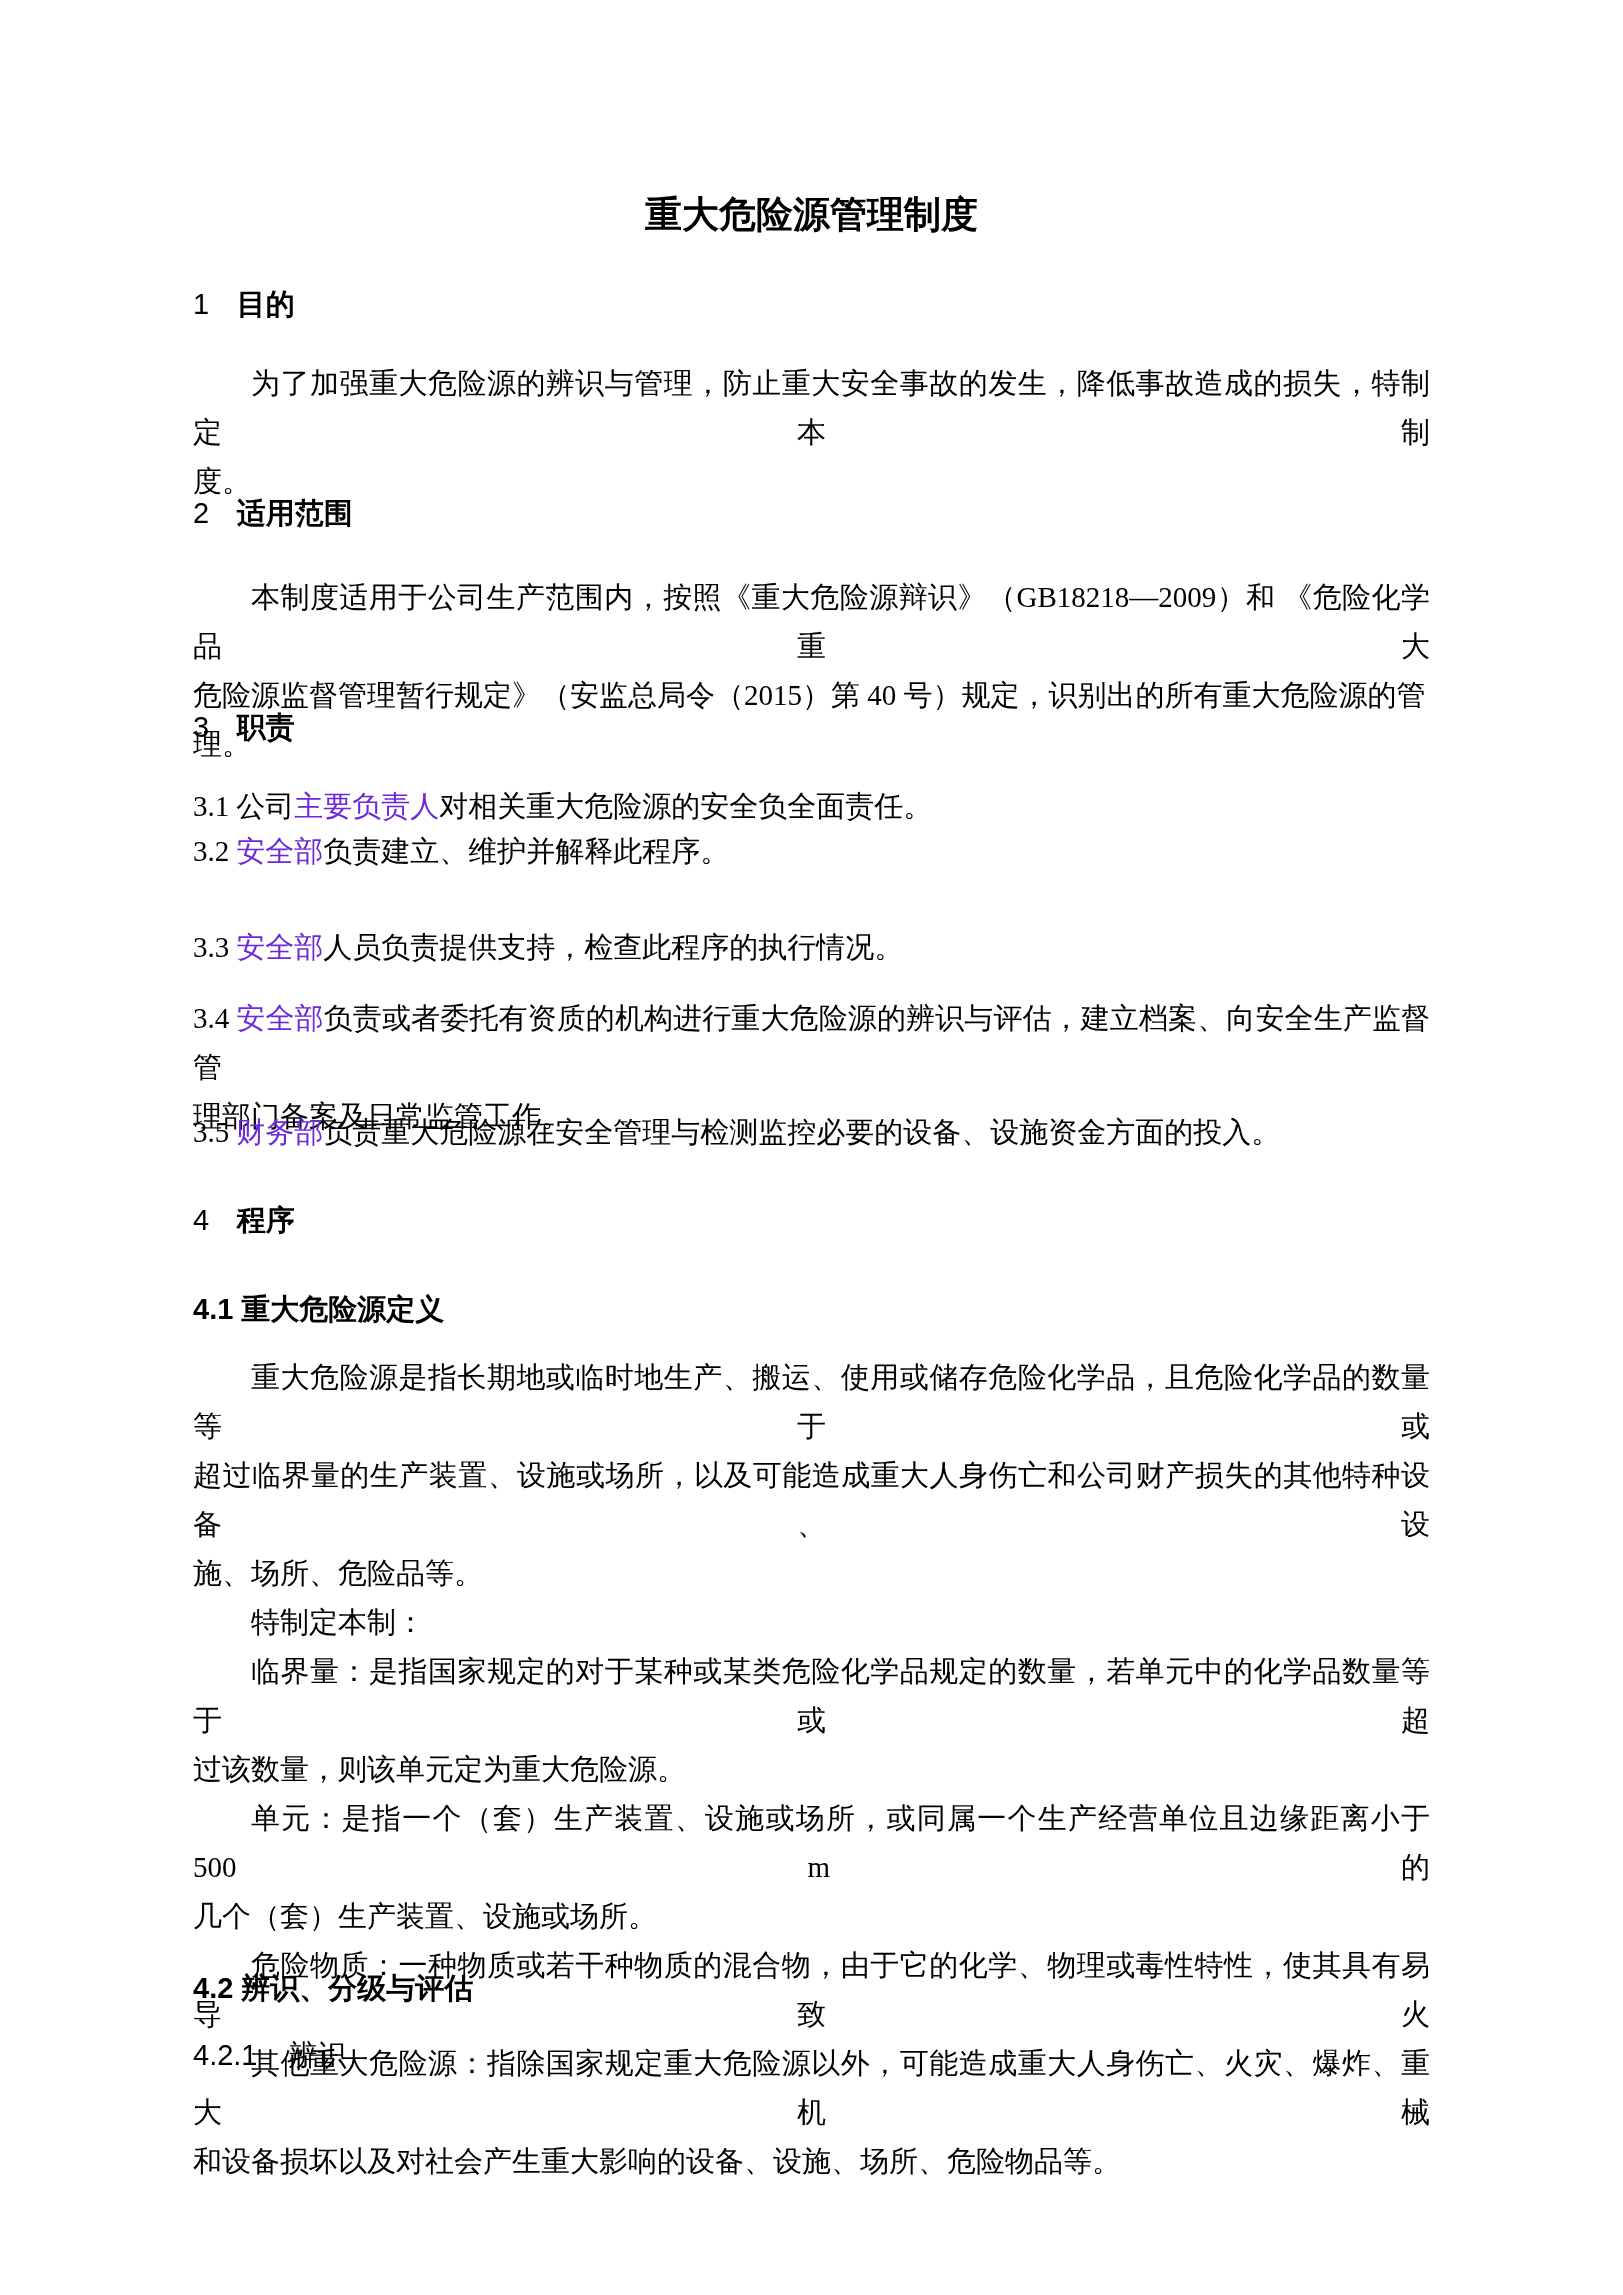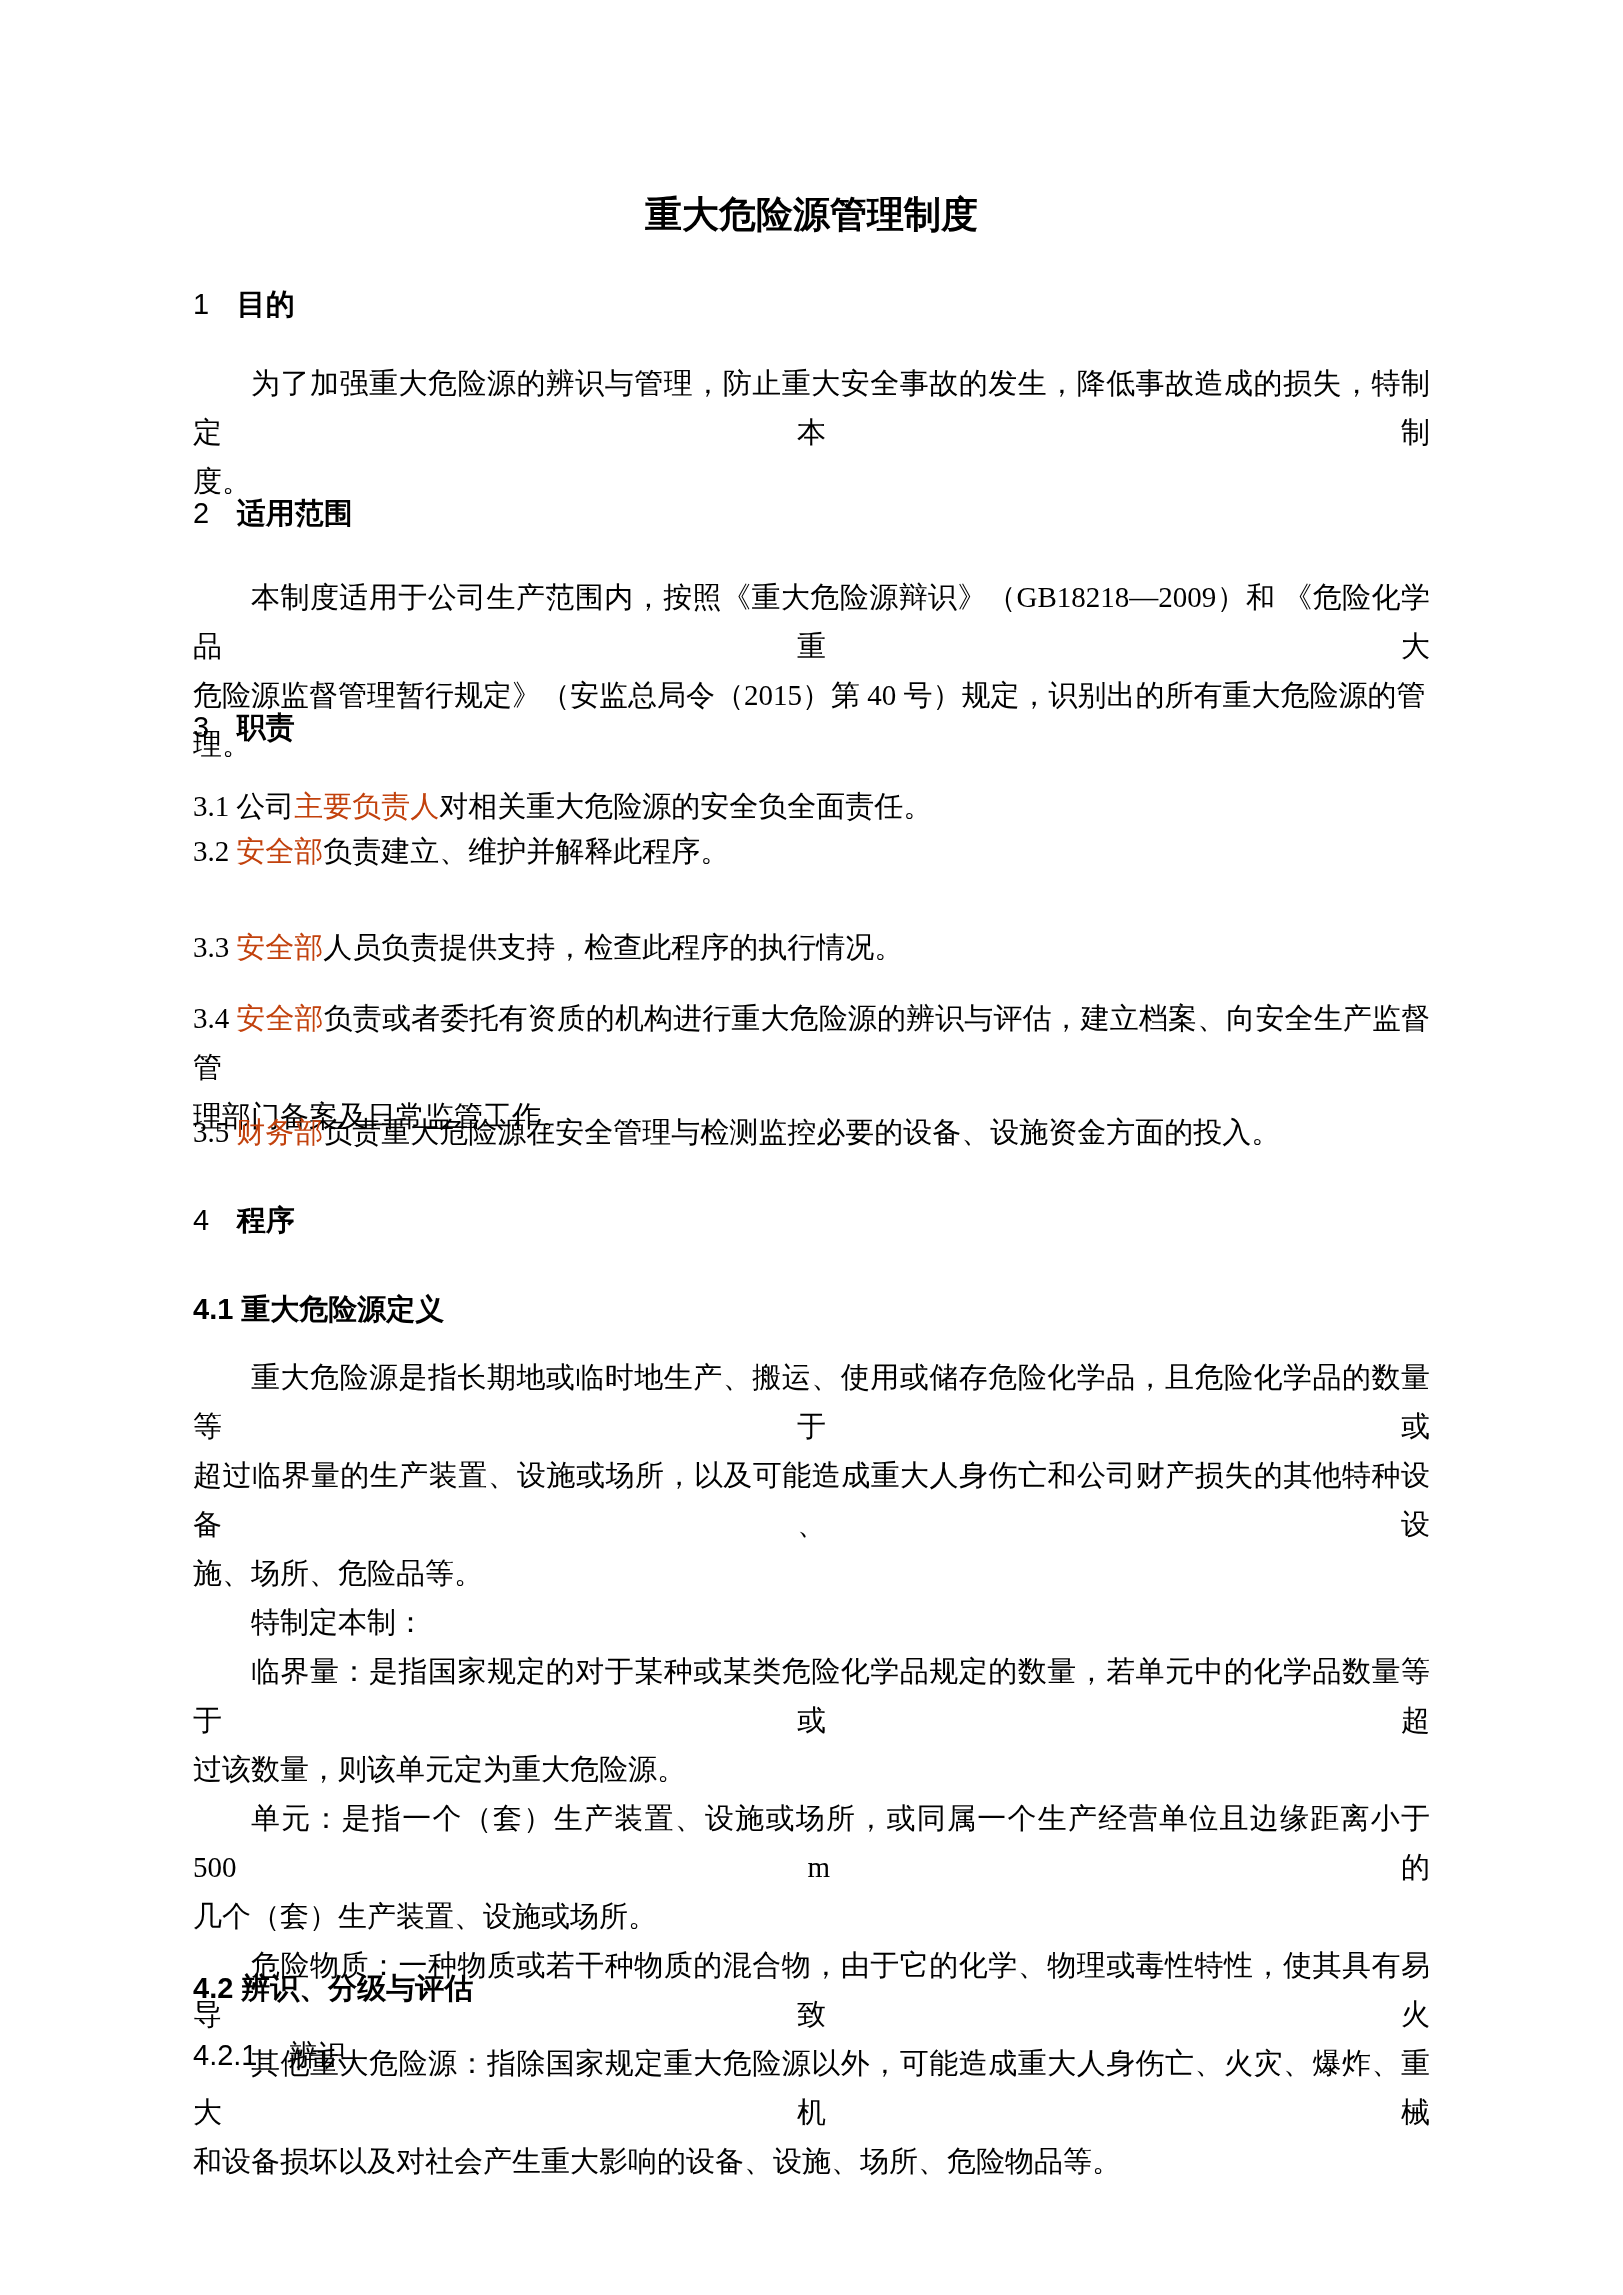--- a/index.html
+++ b/index.html
@@ -35,21 +35,21 @@
     font-weight: 700;
   }
   .hd .hnum  { font-weight: 400; margin-right: 27.5px; }
   .hd .hnum-sub { font-weight: 700; margin-right: 7.9px; }
   .hd .hnum-sub3 { font-weight: 400; margin-right: 31px; }
   .hd .serif-label { font-family: "Liberation Serif", serif; font-weight: 400; }
   .line { text-align: left; text-justify: inter-character; }
   .fill { text-align: justify; text-align-last: justify; }
   .indent { text-indent: 58px; }
   .inum { margin-right: 7px; }
-  .red { color: #c2410c; }
+  .red { color: #6d28d9; }
 </style>
 </head>
 <body>
 
 <div class="page">
 
   <div class="blk title" style="top:186px">重大危险源管理制度</div>
 
   <div class="blk hd" style="top:280px">
     <span class="hnum">1</span><span>目的</span>

